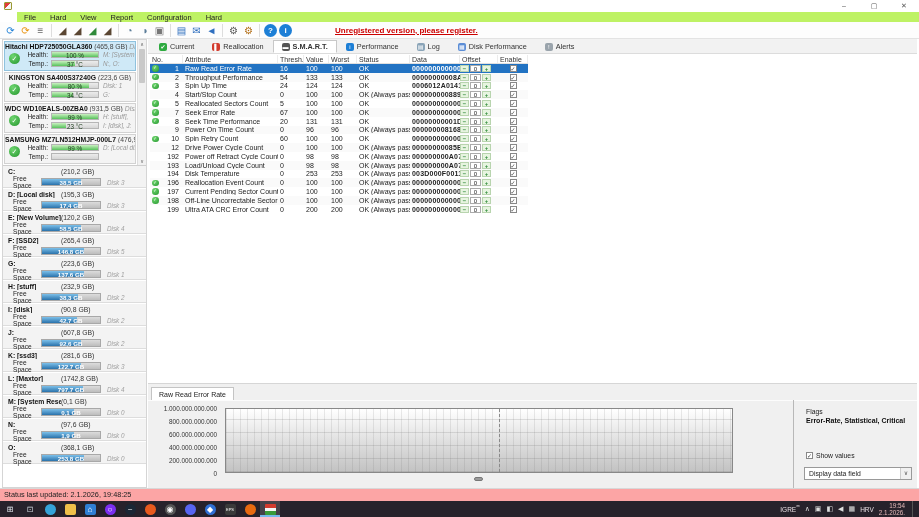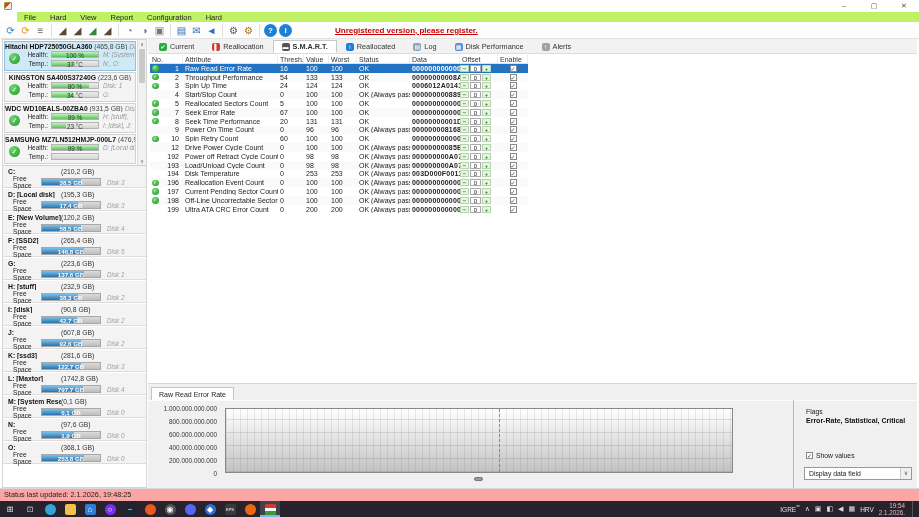--- a/index.html
+++ b/index.html
@@ -504,21 +504,21 @@
         <div class="tab">
           <span class="tab-ic" style="background: rgb(210, 59, 46);">▌</span>
           <span>Reallocation</span>
         </div>
         <div class="tab active">
           <span class="tab-ic" style="background: rgb(85, 85, 85);">▬</span>
           <span>S.M.A.R.T.</span>
         </div>
         <div class="tab">
           <span class="tab-ic" style="background: rgb(29, 127, 214);">i</span>
-          <span>Reallocated</span>
+          <span>Performance</span>
         </div>
         <div class="tab">
           <span class="tab-ic" style="background: rgb(138, 164, 184);">▤</span>
           <span>Log</span>
         </div>
         <div class="tab">
           <span class="tab-ic" style="background: rgb(91, 141, 214);">▦</span>
           <span>Disk Performance</span>
         </div>
         <div class="tab">

